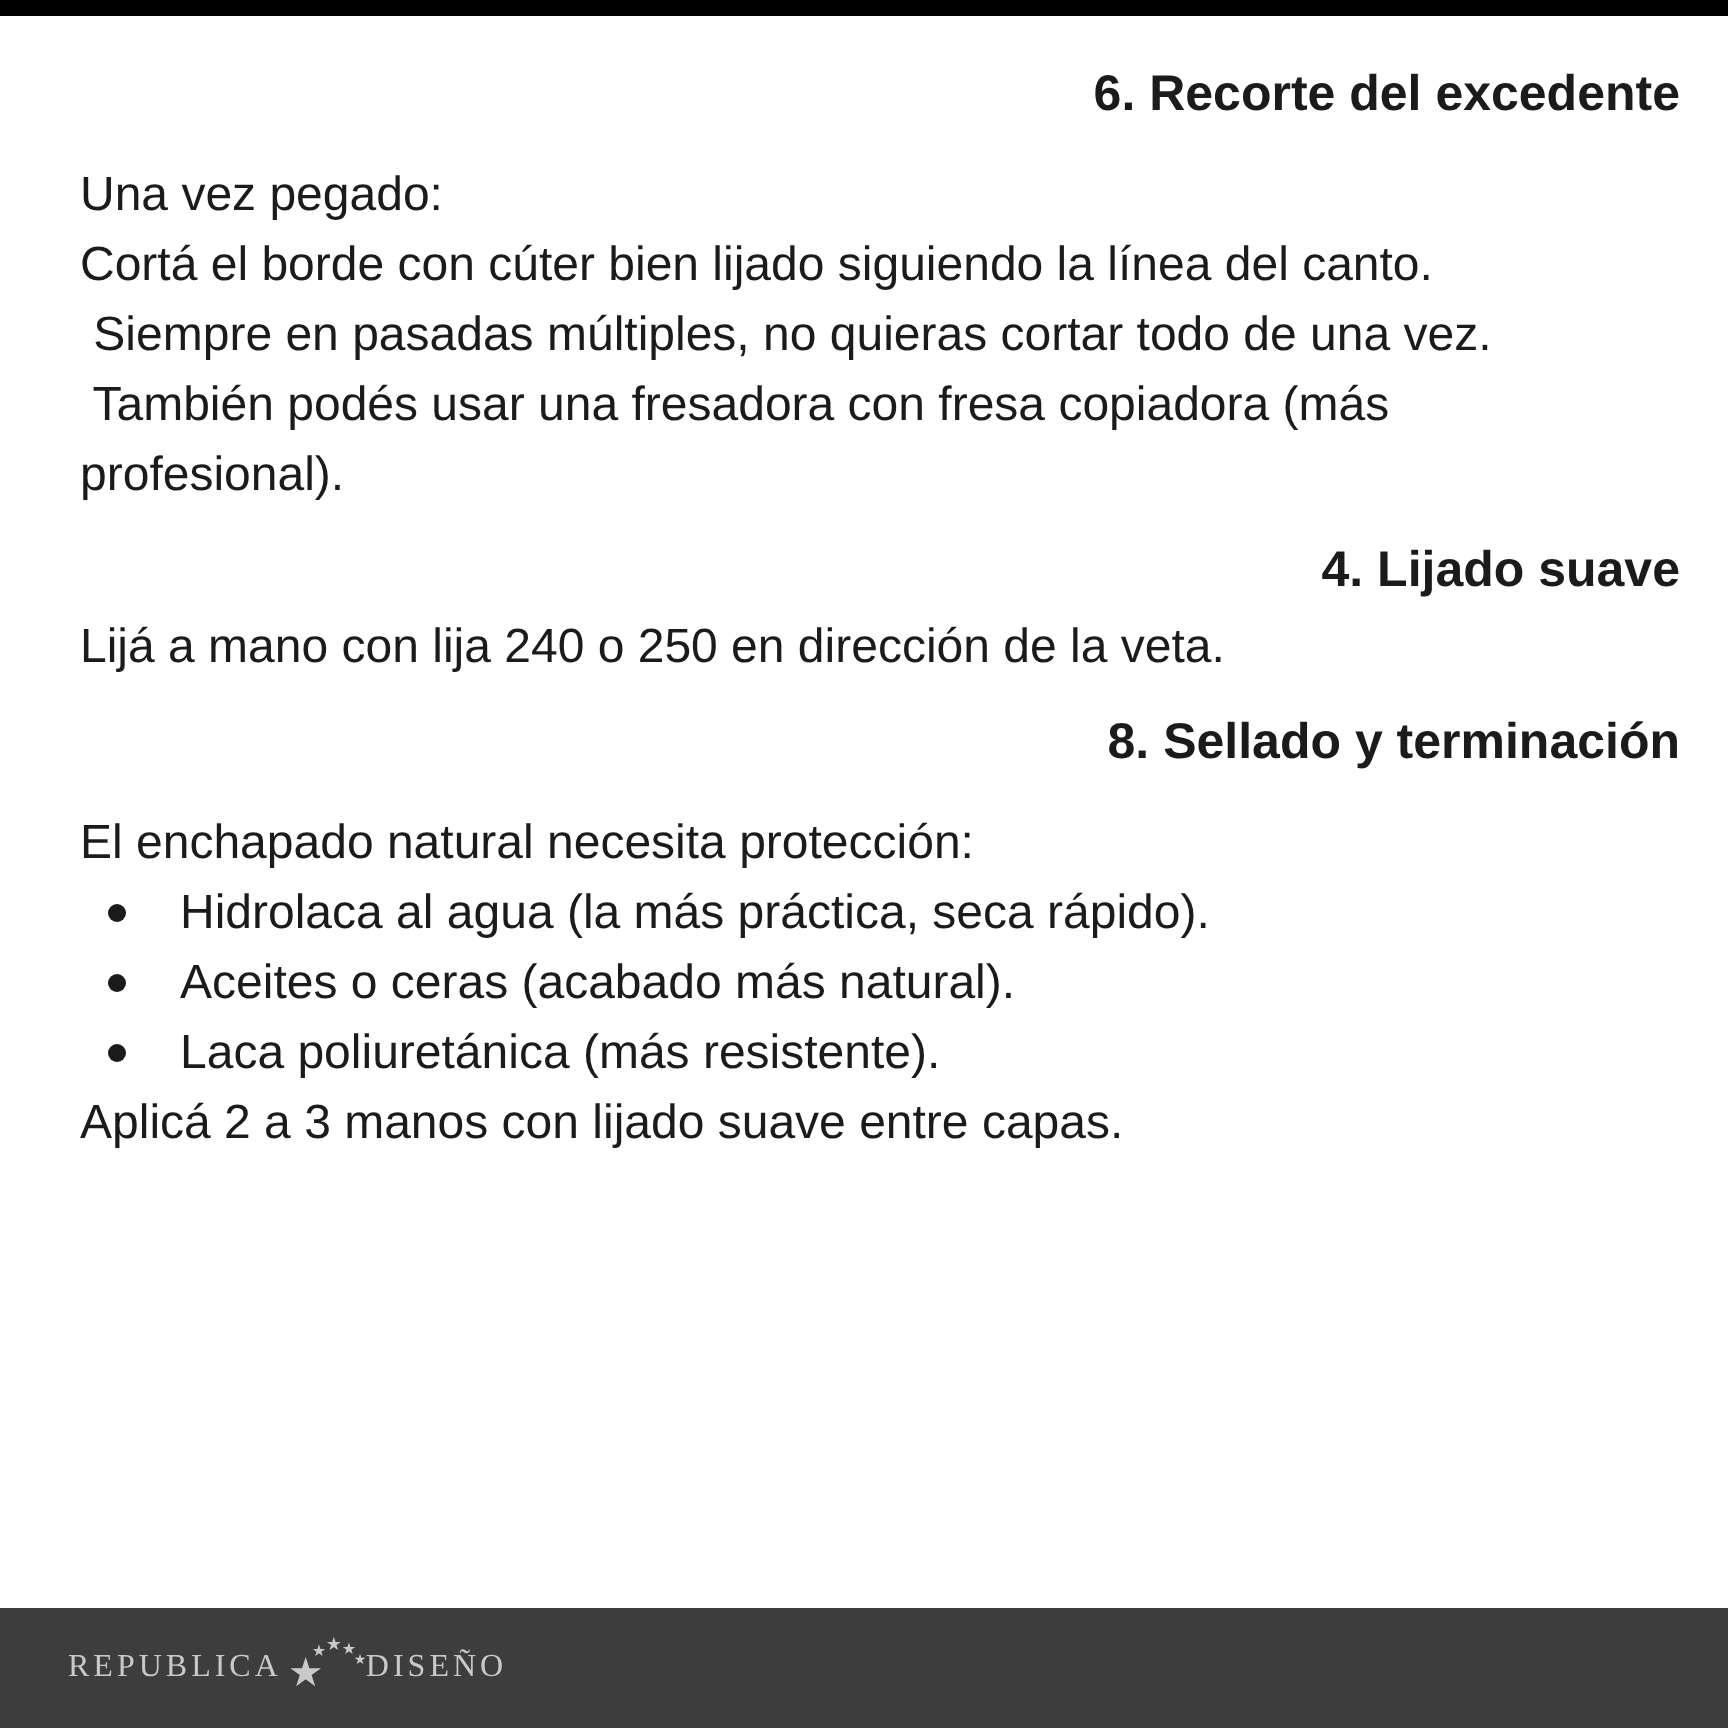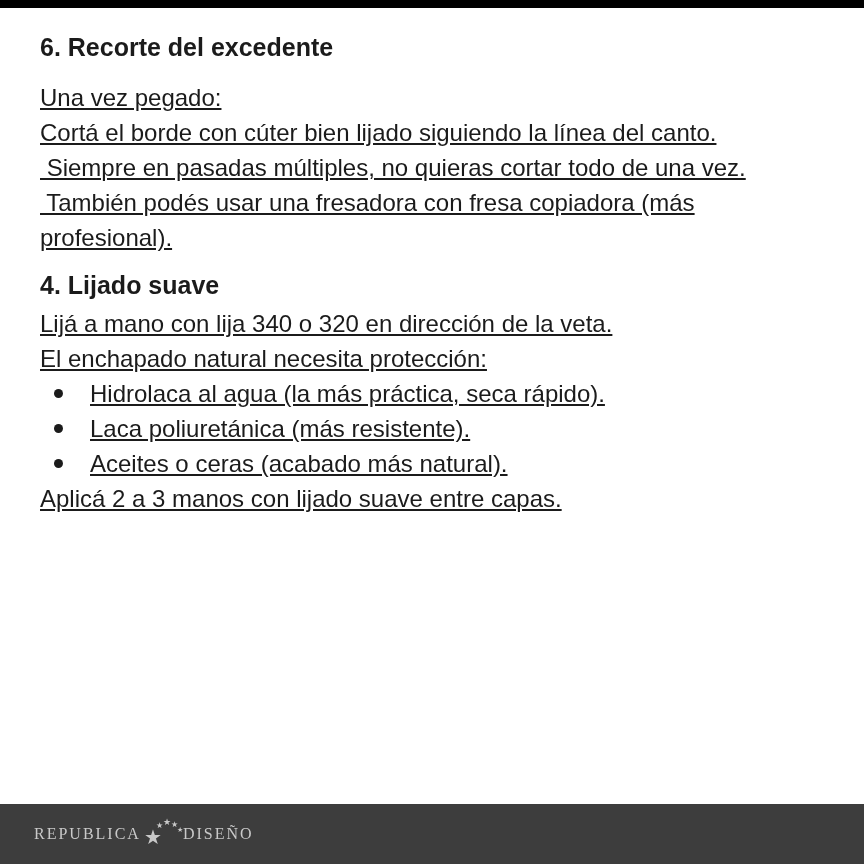--- a/index.html
+++ b/index.html
@@ -31,28 +31,28 @@
     top: 30px;
     left: 40px;
     right: 24px;
   }
   .heading {
     font-size: 25px;
     line-height: 34px;
     font-weight: 700;
     margin: 13px 0 4px 0;
     white-space: pre;
+    text-align: right;
   }
   .sec:first-child .heading { margin-top: 0; }
   .sec.gap .heading { margin-bottom: 16px; }
   .line {
     font-size: 24px;
     line-height: 35px;
     white-space: pre;
-    text-decoration: underline;
   }
   .bullet {
     position: relative;
     padding-left: 50px;
   }
   .dot {
     position: absolute;
     left: 14px;
     top: 13px;
     width: 9px;
@@ -104,27 +104,28 @@
       <section class="sec gap">
         <h2 class="heading">6. Recorte del excedente</h2>
         <div class="line">Una vez pegado:</div>
         <div class="line">Cortá el borde con cúter bien lijado siguiendo la línea del canto.</div>
         <div class="line"> Siempre en pasadas múltiples, no quieras cortar todo de una vez.</div>
         <div class="line"> También podés usar una fresadora con fresa copiadora (más</div>
         <div class="line">profesional).</div>
       </section>
       <section class="sec">
         <h2 class="heading">4. Lijado suave</h2>
-        <div class="line">Lijá a mano con lija 340 o 320 en dirección de la veta.</div>
+        <div class="line">Lijá a mano con lija 240 o 250 en dirección de la veta.</div>
       </section>
       <section class="sec gap">
+        <h2 class="heading">8. Sellado y terminación</h2>
         <div class="line">El enchapado natural necesita protección:</div>
         <div class="line bullet"><span class="dot"></span><span>Hidrolaca al agua (la más práctica, seca rápido).</span></div>
+        <div class="line bullet"><span class="dot"></span><span>Aceites o ceras (acabado más natural).</span></div>
         <div class="line bullet"><span class="dot"></span><span>Laca poliuretánica (más resistente).</span></div>
-        <div class="line bullet"><span class="dot"></span><span>Aceites o ceras (acabado más natural).</span></div>
         <div class="line">Aplicá 2 a 3 manos con lijado suave entre capas.</div>
       </section>
     </div>
 
   <div class="footer">
     <div class="brand">
       <span class="brand-word">REPUBLICA</span>
       <span class="stars">
         <span class="star big">★</span>
         <span class="star s1">★</span>

